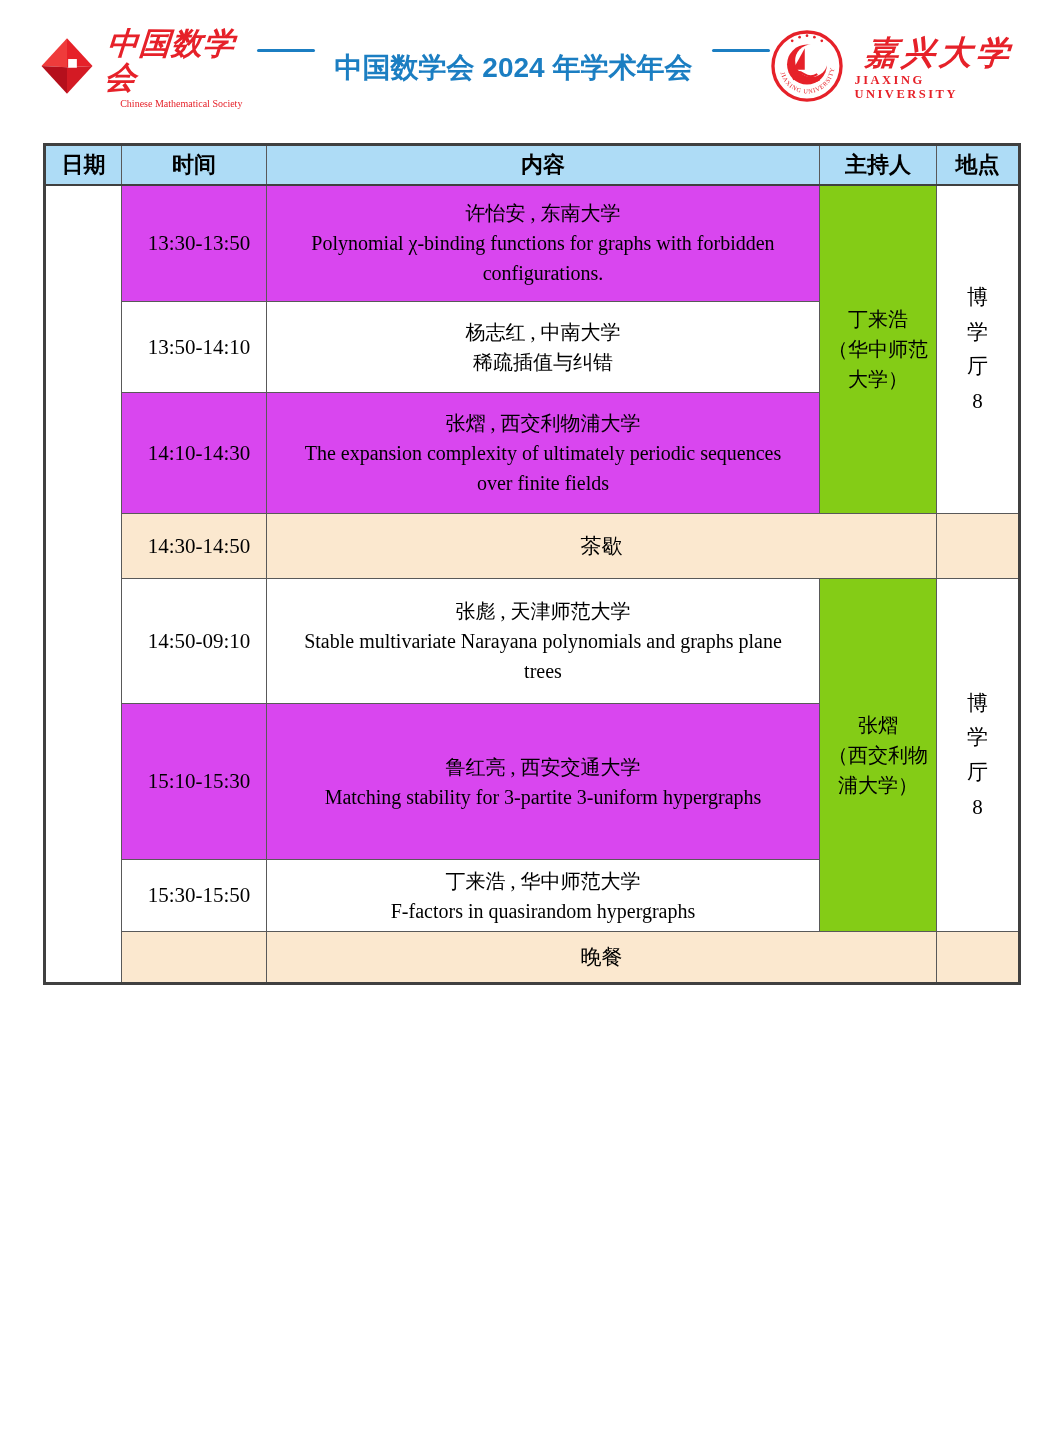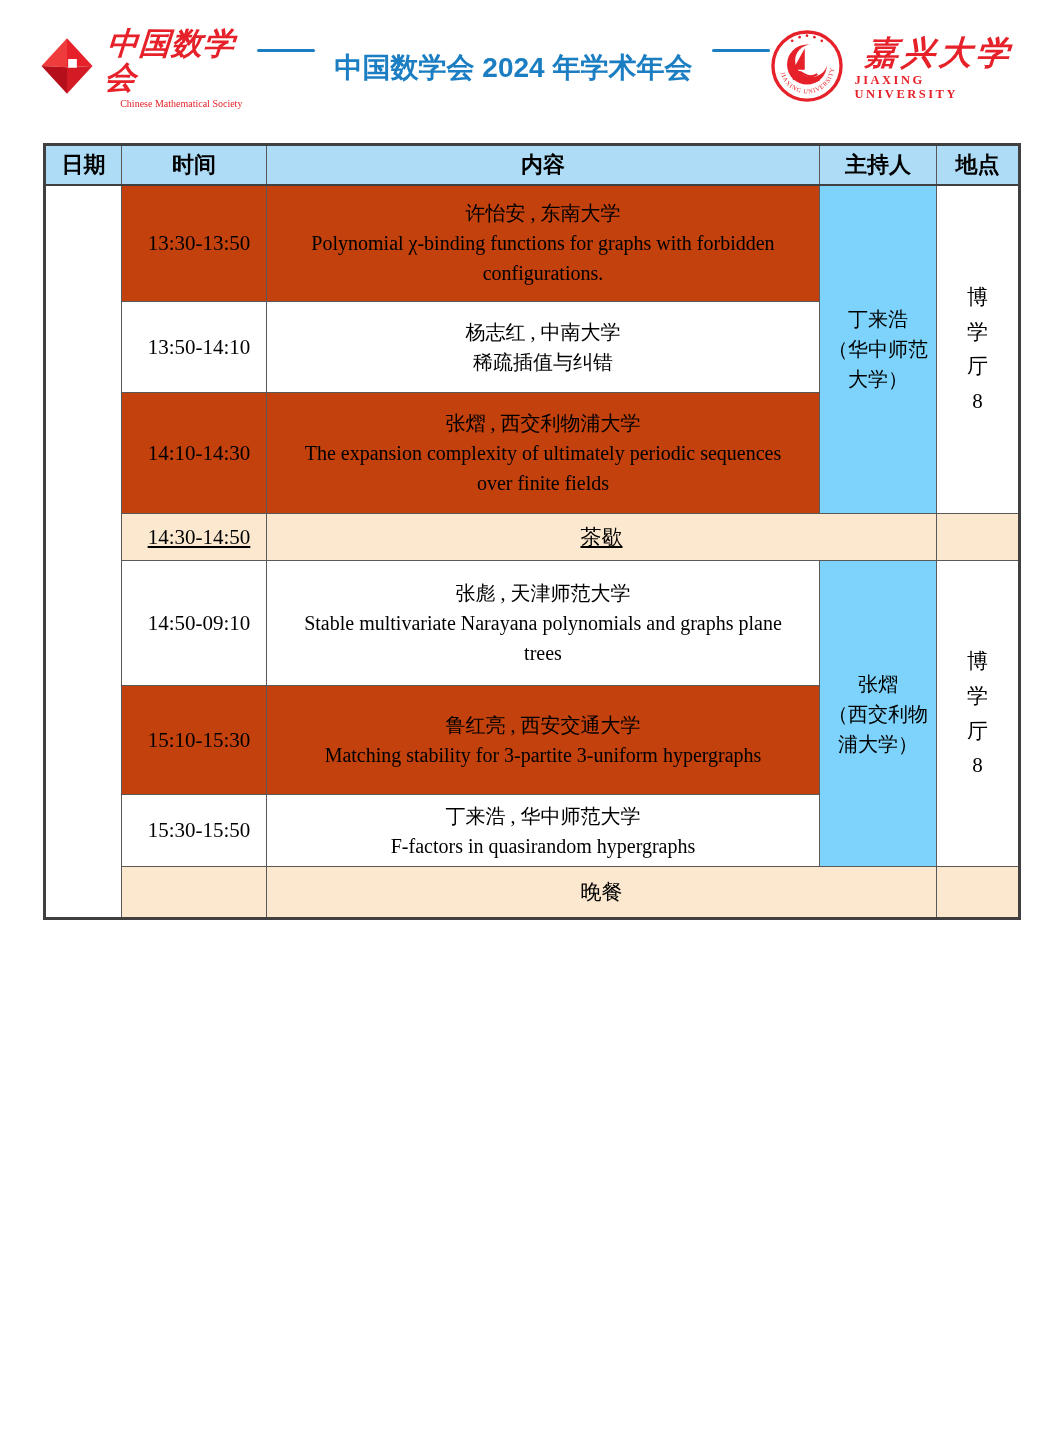--- a/index.html
+++ b/index.html
@@ -68,40 +68,40 @@
 
   col.c-date { width:77px; }
   col.c-time { width:145px; }
   col.c-content { width:553px; }
   col.c-chair { width:117px; }
   col.c-loc { width:83px; }
 
   tr.h-r1 { height:117px; }
   tr.h-r2 { height:91px; }
   tr.h-r3 { height:121px; }
-  tr.h-tea { height:47px;text-decoration:underline; }
+  tr.h-tea { height:65px; }
   tr.h-r5 { height:125px; }
-  tr.h-r6 { height:109px;margin-top:12px; }
+  tr.h-r6 { height:156px;margin-top:12px; }
   tr.h-r7 { height:72px; }
   tr.h-dinner { height:52px; }
 
-  .bg-blue { background:#c2410c; }
+  .bg-blue { background:#d946ef; }
   .bg-white { background:#ffffff; }
   .bg-orange { background:#fbe8cf; }
 
   td.time-cell { font-size:21px;padding-left:16px; }
   td.content-cell {
     padding:4px 32px;
     line-height:1.5;
     white-space:pre-line;
   }
   td.chair-cell {
     line-height:1.5;
     white-space:pre-line;
-    background:#7dd3fc;
+    background:#84cc16;
   }
   td.loc-cell {
     font-size:21px;
     line-height:1.65;
     white-space:pre-line;
     background:#ffffff;
   }
   td.break-cell { font-size:21px;margin-top:34px; }
   td.date-cell { background:#ffffff; }
 </style>

